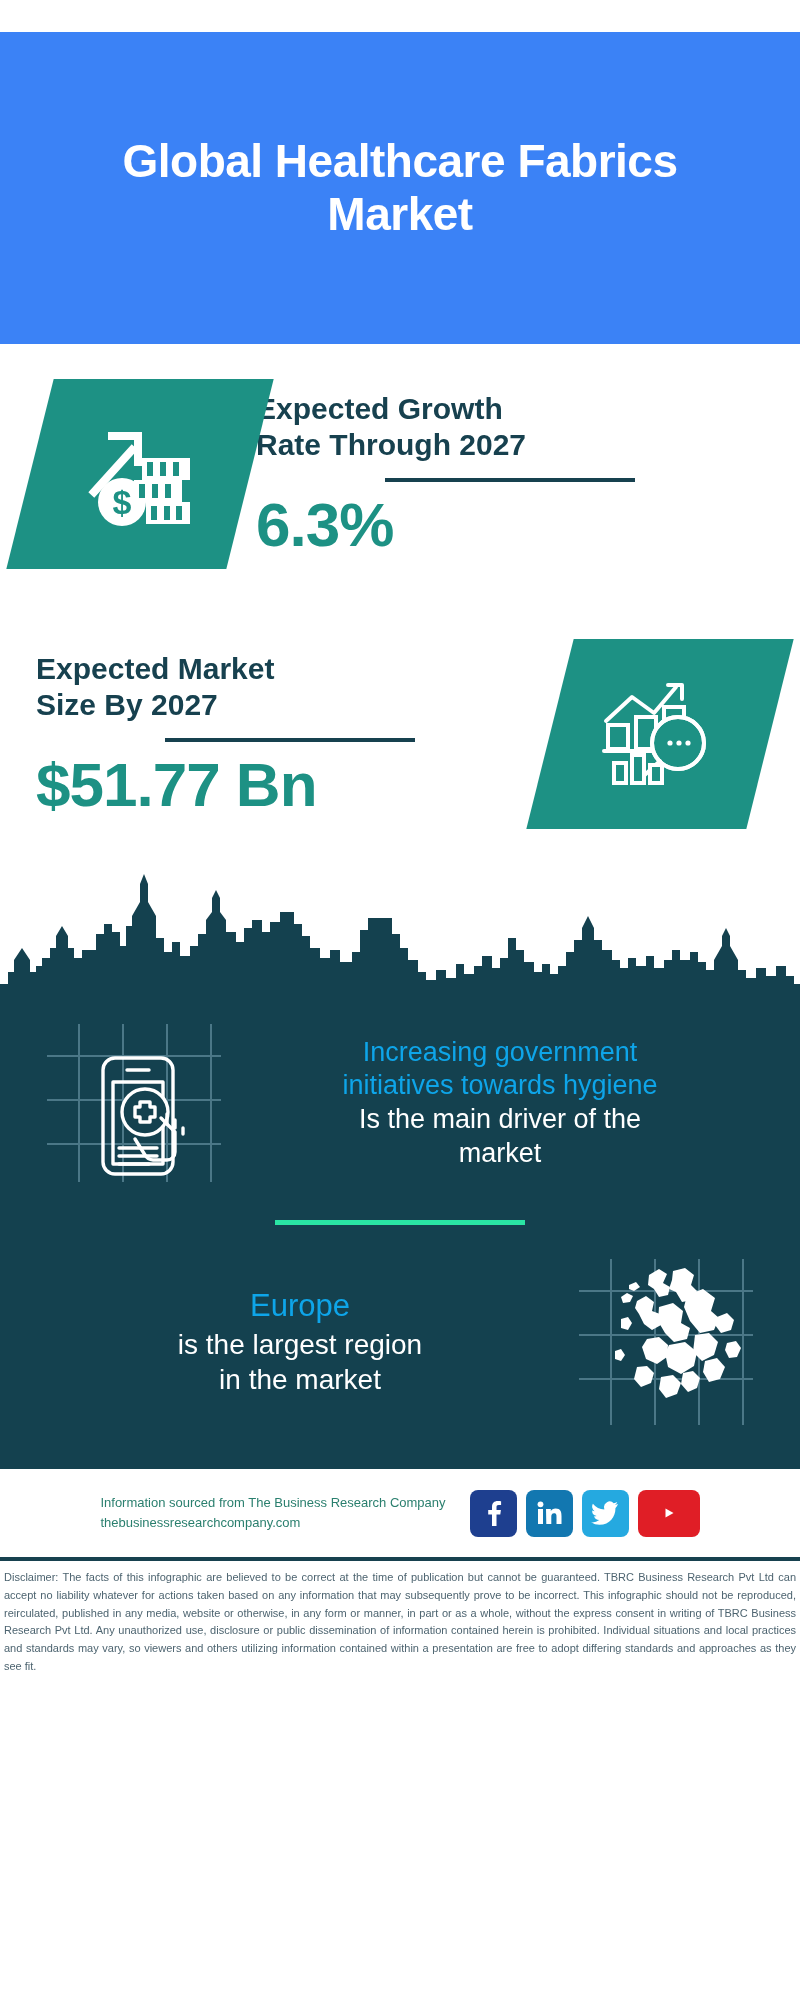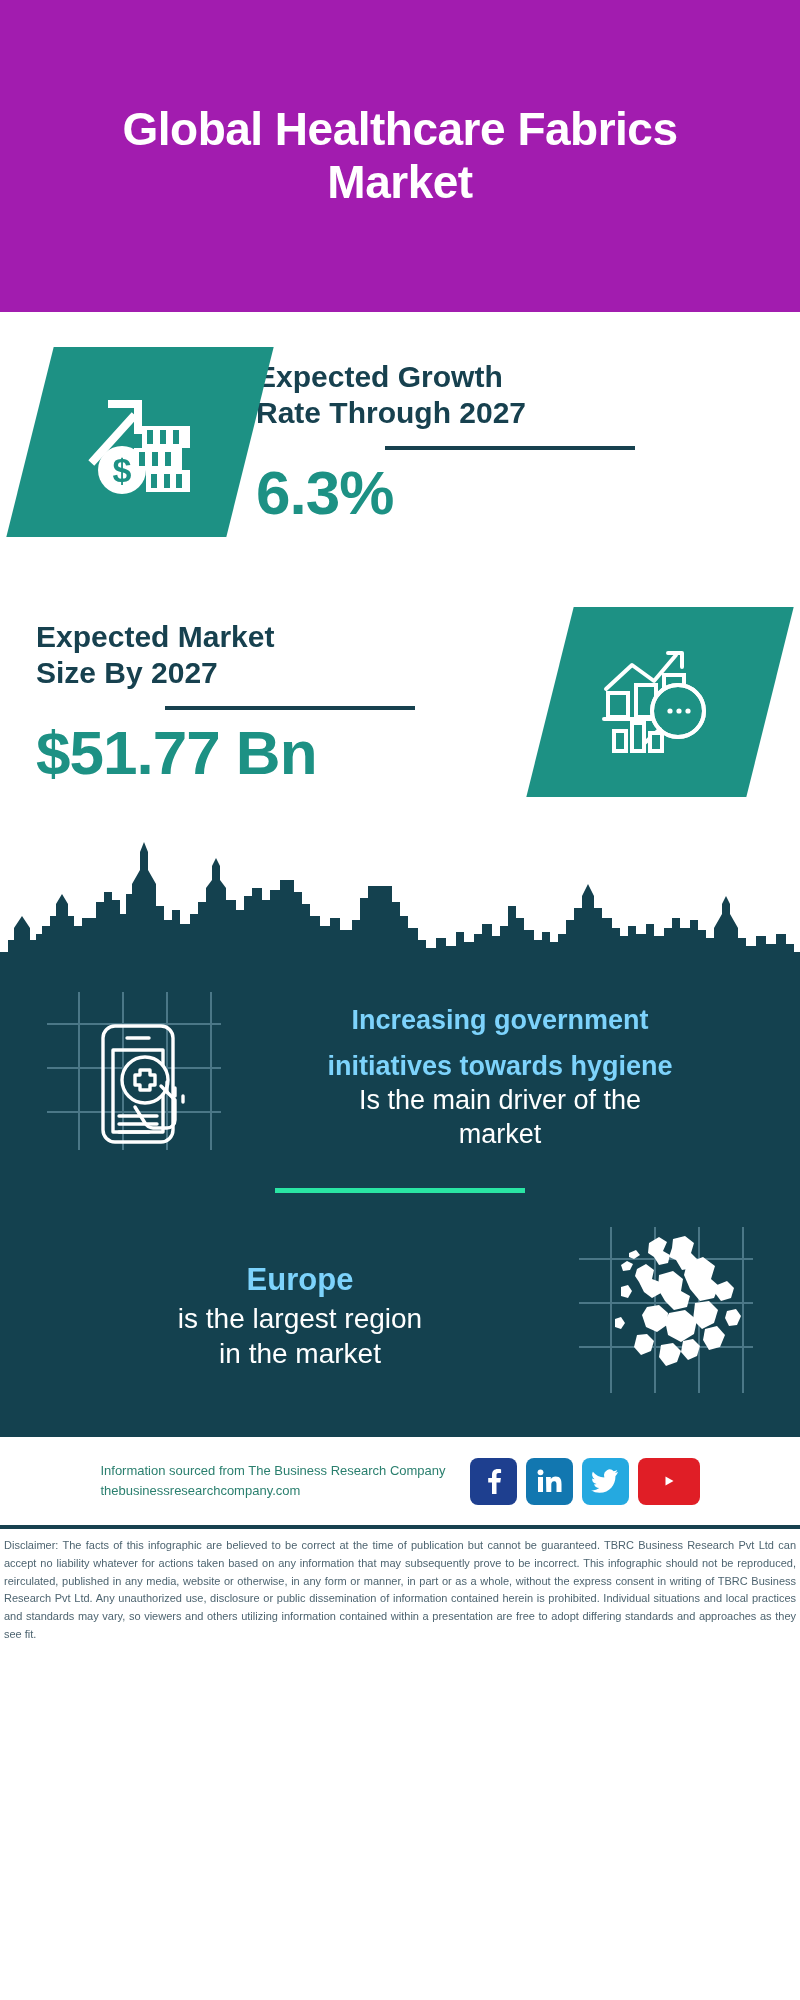--- a/index.html
+++ b/index.html
@@ -8,24 +8,25 @@
     font-family:"Liberation Sans", sans-serif;
     background:#ffffff;
     width:800px; height:2000px;
     overflow:hidden;
     position:relative;
   }
   .page { width:800px; height:2000px; position:relative; background:#fff; }
 
   
   .header {
-    background:#a21caf;
+    background:#3b82f6;
     height:312px;
     display:flex; align-items:center; justify-content:center;
     padding:0 60px;
+    margin-top:32px;
   }
   .header h1 {
     color:#ffffff;
     font-size:46px;
     line-height:1.16;
     font-weight:bold;
     text-align:center;
     letter-spacing:-0.5px;
   }
 
@@ -75,21 +76,21 @@
   }
 
   .fact {
     display:flex; align-items:center;
     padding:18px 34px 10px 34px;
     min-height:190px;
   }
   .fact .art { flex:0 0 200px; display:flex; align-items:center; justify-content:center; }
   .fact .copy { flex:1; text-align:center; padding:0 8px; }
 
-  .hl { color:#7dd3fc; font-weight:bold; font-size:27px; line-height:1.22; display:block;margin-top:13px; }
+  .hl { color:#0ea5e9; font-weight:normal; font-size:27px; line-height:1.22; display:block; }
   .sub { color:#ffffff; font-weight:normal; font-size:27px; line-height:1.26; display:block; }
 
   .mint-rule { width:250px; height:5px; background:#2ae5a4; margin:24px auto 26px auto; }
 
   .fact.region { padding-top:6px; padding-bottom:42px; }
   .fact.region .copy { order:1; }
   .fact.region .art { order:2; }
   .region .hl { font-size:31px; margin-bottom:2px; }
   .region .sub { font-size:28px; }
 

